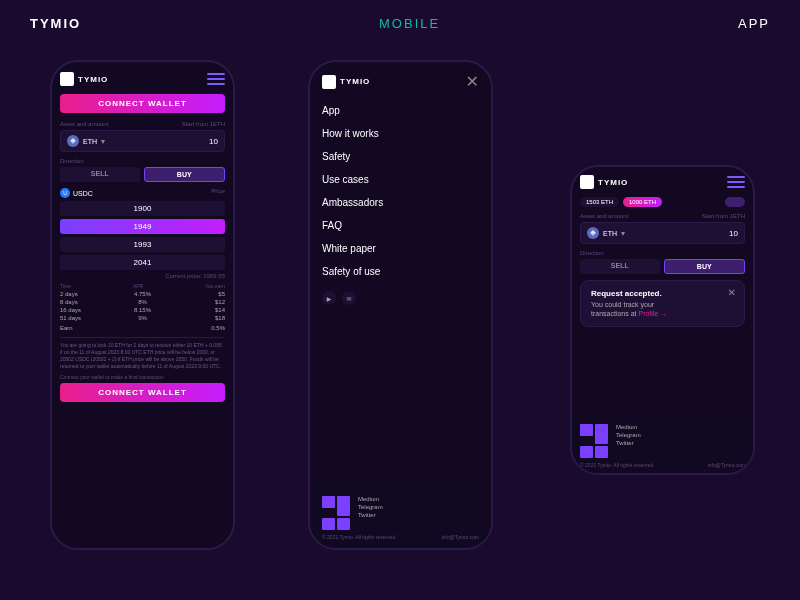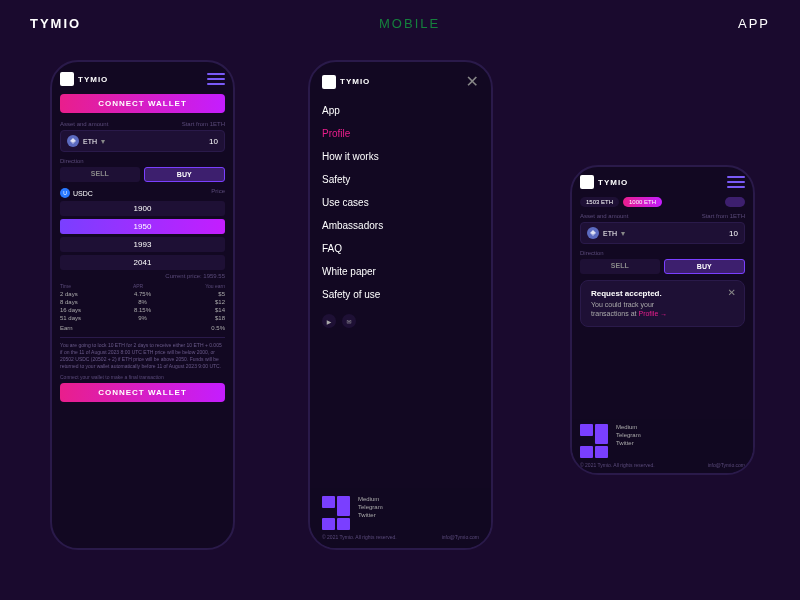--- a/index.html
+++ b/index.html
@@ -23,21 +23,21 @@
       left: 0;
       right: 0;
     }
     .nav-brand {
       color: #fff;
       font-size: 13px;
       font-weight: bold;
       letter-spacing: 2px;
     }
     .nav-center {
-      color: #15803d;
+      color: #14b8a6;
       font-size: 13px;
       letter-spacing: 2px;
       text-align: right;
     }
     .nav-right {
       color: #fff;
       font-size: 13px;
       letter-spacing: 2px;
     }
 
@@ -505,21 +505,21 @@
     <div class="usdc-row">
       <div class="usdc-label">
         <div class="usdc-circle">U</div>
         <span class="usdc-text">USDC</span>
       </div>
       <span class="price-label">Price</span>
     </div>
 
     <div id="price-bars-left">
         <div class="price-bar">1900</div>
-        <div class="price-bar active">1950</div>
+        <div class="price-bar active">1949</div>
         <div class="price-bar">1993</div>
         <div class="price-bar">2041</div>
       </div>
 
     <div class="current-price">Current price: 1959.55</div>
 
     <div class="table-header">
       <span>Time</span>
       <span>APR</span>
       <span>You earn</span>
@@ -565,21 +565,20 @@
     <div class="phone-topbar">
       <div class="phone-logo">
         <div class="phone-logo-icon"></div>
         <span class="phone-logo-text">TYMIO</span>
       </div>
       <span class="close-x">✕</span>
     </div>
 
     <div id="menu-items-middle">
         <div class="menu-item normal">App</div>
-        <div class="menu-item active">Profile</div>
         <div class="menu-item normal">How it works</div>
         <div class="menu-item normal">Safety</div>
         <div class="menu-item normal">Use cases</div>
         <div class="menu-item normal">Ambassadors</div>
         <div class="menu-item normal">FAQ</div>
         <div class="menu-item normal">White paper</div>
         <div class="menu-item normal">Safety of use</div>
       </div>
 
     <div class="menu-social">

